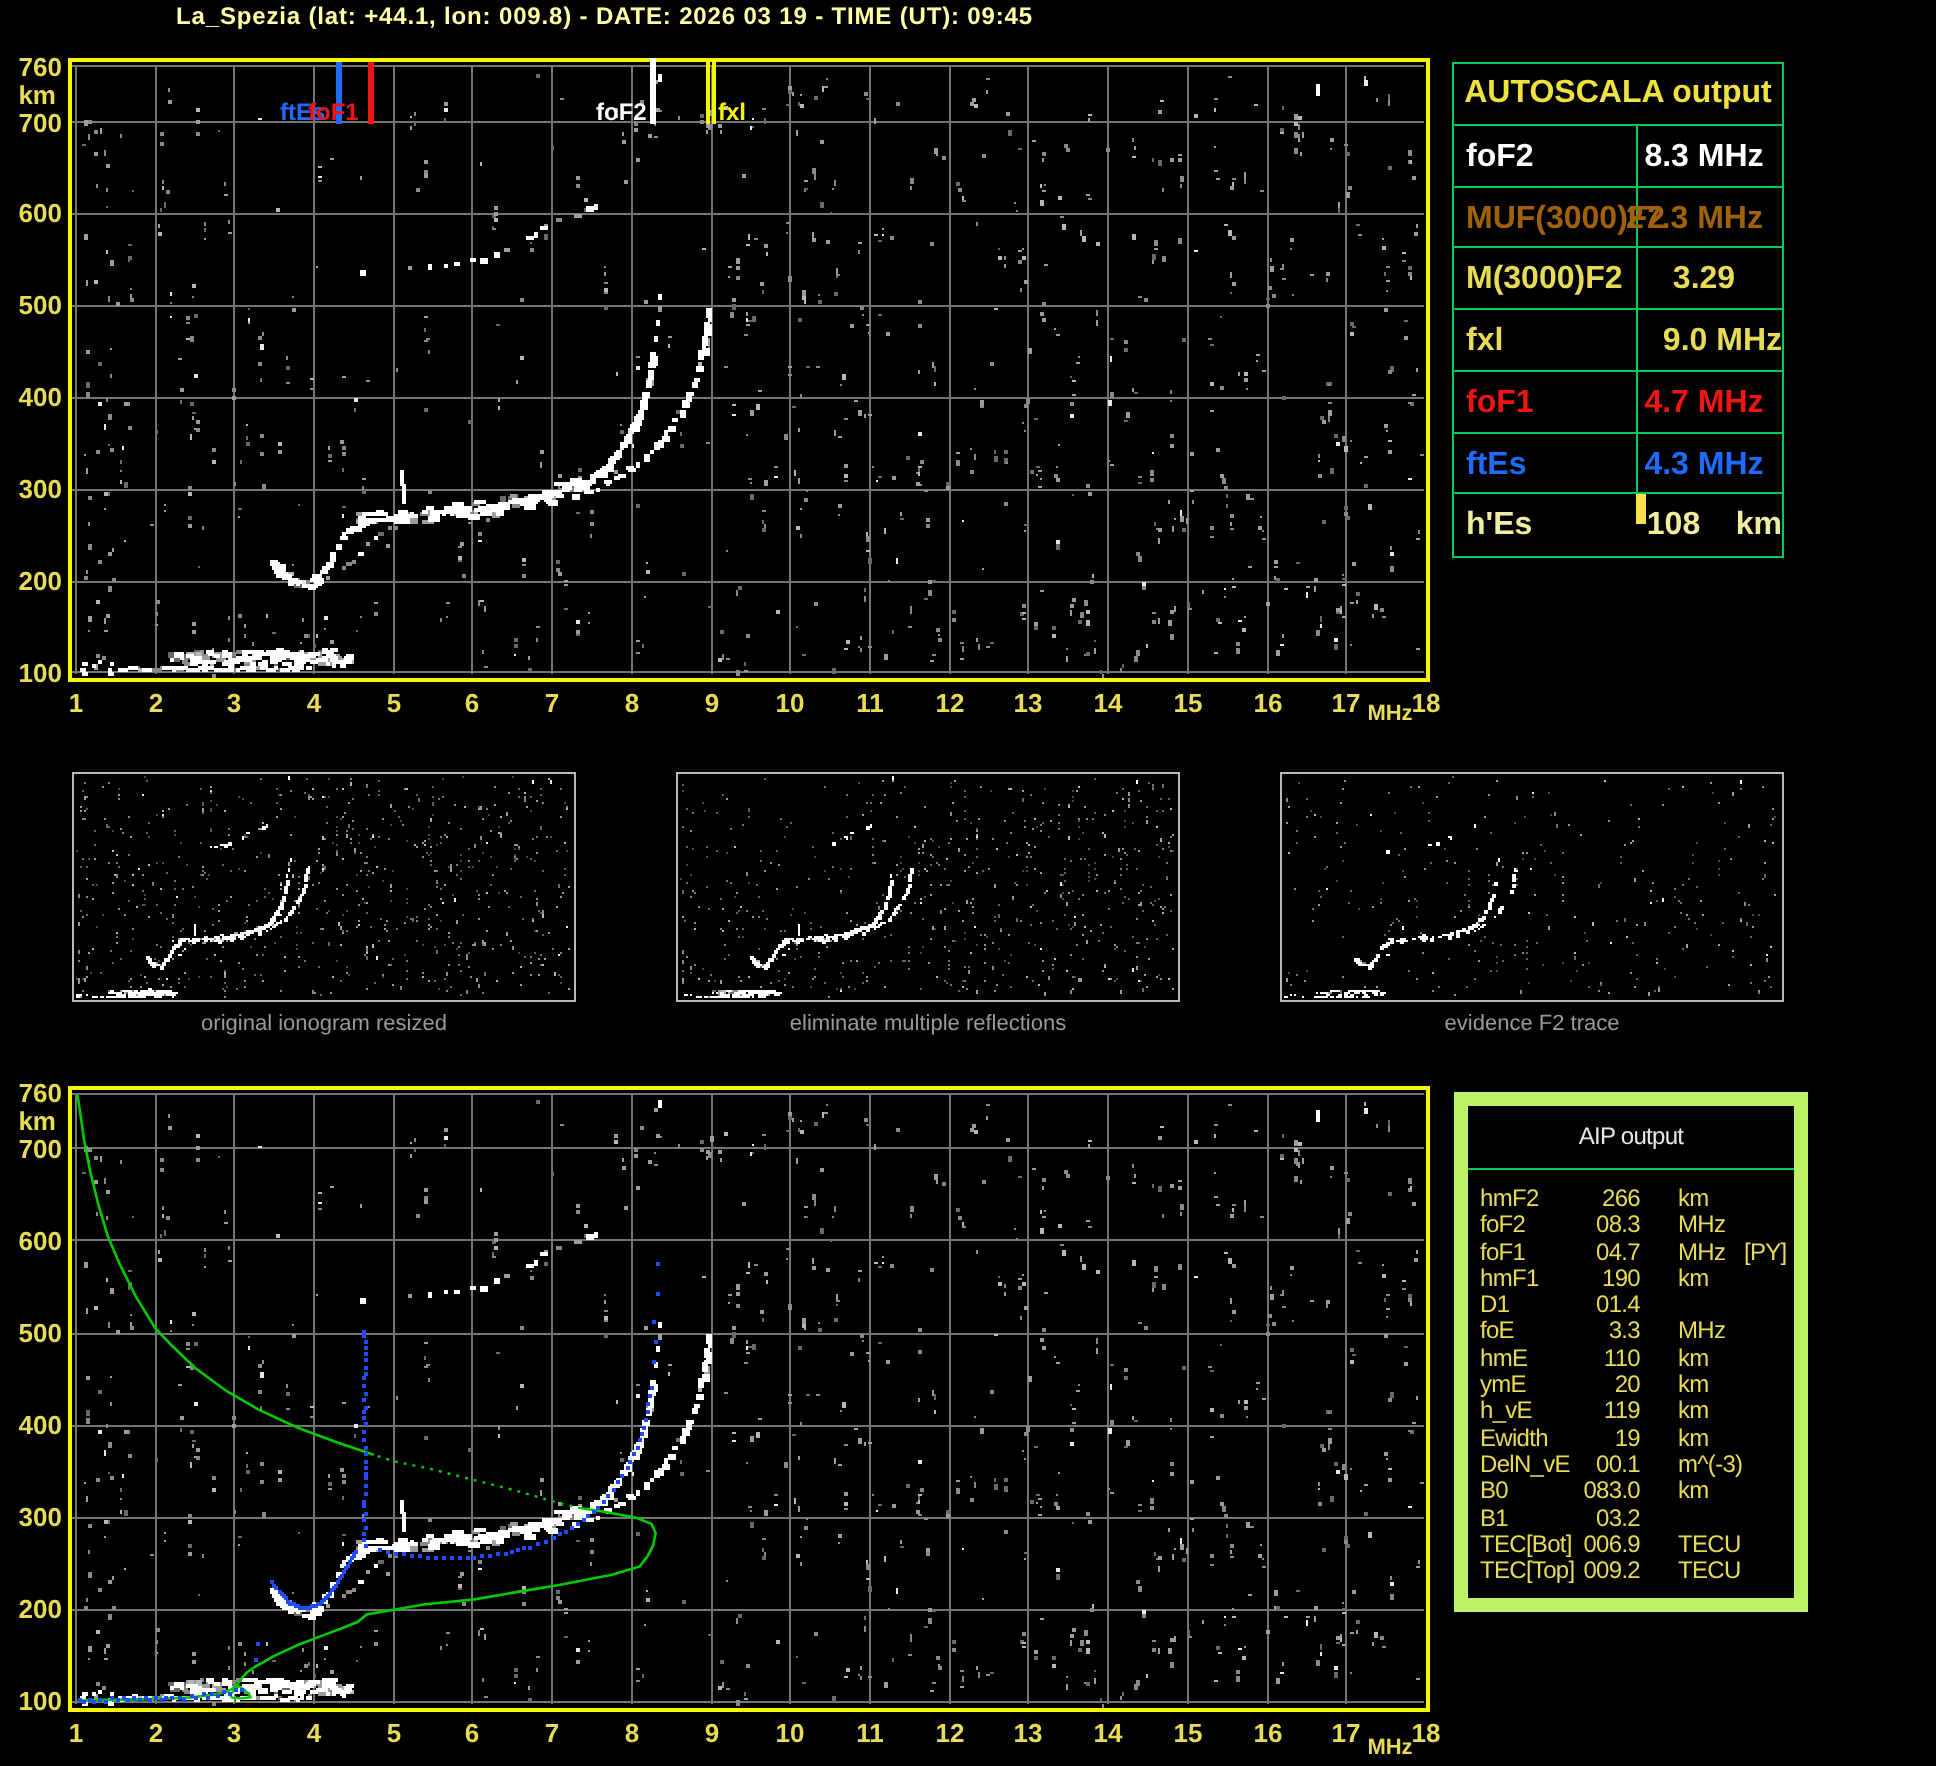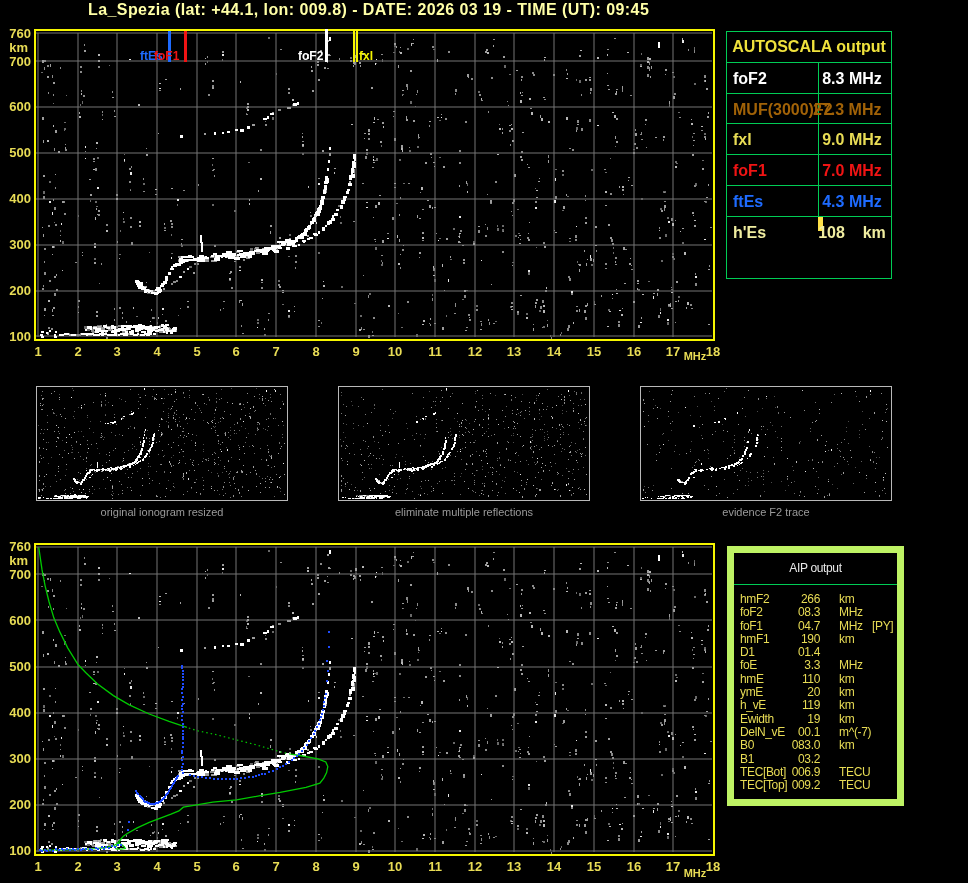--- a/index.html
+++ b/index.html
@@ -2,21 +2,21 @@
 <html><head><meta charset="utf-8"><style>
 
 html,body{margin:0;padding:0;background:#000;width:968px;height:883px;overflow:hidden}
 body{position:relative;font-family:"Liberation Sans",sans-serif}
 .ax{font:bold 13px "Liberation Sans",sans-serif;fill:#e8dc55}
 .axs{font:bold 11px "Liberation Sans",sans-serif;fill:#e8dc55}
 .lbl{font:bold 12px "Liberation Sans",sans-serif}
 .cap{position:absolute;color:#9a9a9a;font-size:11px;text-align:center}
 
 </style></head><body>
-<div style="position:absolute;left:88px;top:1px;color:#ffffa6;font-weight:bold;font-size:16px;letter-spacing:0.42px;white-space:nowrap">La_Spezia (lat: +44.1, lon: 009.8) - DATE: 2026 03 19 - TIME (UT): 09:45</div>
+<div style="position:absolute;left:88px;top:1px;color:#ffffa6;font-weight:bold;font-size:12px;letter-spacing:0.42px;white-space:nowrap">La_Spezia (lat: +44.1, lon: 009.8) - DATE: 2026 03 19 - TIME (UT): 09:45</div>
 <svg style="position:absolute;left:0;top:20px" width="730" height="345">
 <path stroke="#757575" stroke-width="1" fill="none" d="M38 13V317M78 13V317M117 13V317M157 13V317M197 13V317M236 13V317M276 13V317M316 13V317M356 13V317M395 13V317M435 13V317M475 13V317M514 13V317M554 13V317M594 13V317M634 13V317M673 13V317M36 13H712M36 41H712M36 87H712M36 133H712M36 179H712M36 225H712M36 271H712M36 316H712"></path>
 <path fill="#6a6a6a" d="M466 270h2v1h-2zM555 149h2v1h-2zM613 227h1v2h-1zM613 232h1v2h-1zM692 116h1v2h-1zM382 39h1v3h-1zM402 74h2v1h-2zM416 314h2v3h-2zM467 163h1v3h-1zM536 227h1v1h-1zM535 168h1v1h-1zM473 221h2v2h-2zM663 171h2v2h-2zM615 126h1v1h-1zM528 252h2v3h-2zM576 59h1v2h-1zM694 63h2v2h-2zM376 43h1v1h-1zM502 205h2v2h-2zM502 209h2v3h-2zM478 71h2v2h-2zM577 241h1v2h-1zM610 138h1v1h-1zM569 221h2v1h-2zM450 239h2v1h-2zM497 205h1v2h-1zM497 208h2v3h-2zM369 273h2v2h-2zM648 261h2v1h-2zM439 100h2v1h-2zM705 181h2v2h-2zM682 222h2v2h-2zM360 295h2v2h-2zM410 81h2v3h-2zM672 233h2v2h-2zM673 238h2v2h-2zM668 286h2v1h-2zM354 151h1v3h-1zM669 84h1v3h-1zM401 307h2v1h-2zM374 140h2v1h-2zM567 176h2v1h-2zM660 288h1v3h-1zM633 129h2v1h-2zM439 218h2v1h-2zM394 25h2v2h-2zM704 113h2v2h-2zM517 189h2v1h-2zM547 300h1v1h-1zM576 107h2v3h-2zM673 56h2v2h-2zM517 293h2v2h-2zM407 28h2v2h-2zM638 269h2v2h-2zM415 86h1v1h-1zM399 139h2v2h-2zM354 283h2v1h-2zM399 31h1v2h-1zM695 163h2v3h-2zM561 312h1v2h-1zM504 45h2v3h-2zM539 290h2v2h-2zM675 141h2v2h-2zM372 311h1v2h-1zM665 171h1v2h-1zM667 197h2v2h-2zM518 213h2v1h-2zM396 183h2v1h-2zM434 259h2v3h-2zM608 289h2v2h-2zM591 244h2v2h-2zM453 208h2v2h-2zM510 286h2v2h-2zM417 126h2v2h-2zM432 274h1v2h-1zM418 118h1v1h-1zM661 240h2v2h-2zM495 301h2v1h-2zM526 293h2v2h-2zM641 33h1v2h-1zM459 214h1v2h-1zM665 214h2v3h-2zM366 132h2v3h-2zM499 104h1v1h-1zM562 154h2v2h-2zM605 152h2v1h-2zM640 44h2v2h-2zM671 269h2v1h-2zM678 276h2v2h-2zM694 27h1v3h-1zM446 295h1v2h-1zM660 188h2v2h-2zM550 315h1v2h-1zM579 60h2v3h-2zM509 54h2v1h-2zM376 138h2v3h-2zM433 29h2v1h-2zM594 281h1v3h-1zM676 143h2v1h-2zM512 242h2v1h-2zM356 40h1v1h-1zM439 137h2v1h-2zM641 178h2v2h-2zM403 163h2v1h-2zM678 92h2v1h-2zM562 190h2v1h-2zM381 125h1v2h-1zM515 215h2v2h-2zM381 240h1v2h-1zM671 200h2v1h-2zM476 285h2v2h-2zM462 279h2v1h-2zM393 32h2v1h-2zM702 140h2v1h-2zM543 306h2v2h-2zM667 302h2v3h-2zM409 130h2v2h-2zM375 227h2v3h-2zM591 149h2v2h-2zM381 244h2v2h-2zM78 195h1v2h-1zM149 232h1v1h-1zM248 142h2v1h-2zM288 236h2v1h-2zM318 232h2v2h-2zM350 37h2v2h-2zM288 296h2v2h-2zM124 134h1v1h-1zM171 233h2v1h-2zM278 260h2v2h-2zM102 94h1v2h-1zM302 133h2v2h-2zM66 75h1v1h-1zM109 45h1v1h-1zM341 266h2v2h-2zM276 53h1v2h-1zM229 260h2v1h-2zM282 284h2v1h-2zM257 299h2v2h-2zM257 302h2v2h-2zM234 190h2v2h-2zM94 238h2v2h-2zM120 210h1v2h-1zM321 302h1v2h-1zM164 207h2v2h-2zM143 163h2v2h-2zM207 41h1v2h-1zM60 210h1v2h-1zM90 180h1v2h-1zM268 17h2v2h-2zM289 214h2v2h-2zM171 214h1v2h-1zM114 96h1v1h-1zM64 102h2v1h-2zM64 108h2v2h-2zM64 109h1v2h-1zM177 184h1v2h-1zM292 84h2v2h-2zM264 314h2v2h-2zM310 195h2v2h-2zM246 87h2v2h-2zM246 93h1v2h-1zM340 196h1v2h-1zM340 202h2v2h-2zM222 39h1v2h-1zM265 101h1v1h-1zM99 263h1v1h-1zM181 225h2v2h-2zM272 97h2v2h-2zM272 99h2v1h-2zM119 234h2v1h-2zM123 198h1v2h-1zM123 201h2v2h-2zM97 137h2v2h-2zM95 181h2v2h-2zM96 186h2v1h-2zM130 169h1v2h-1zM62 221h2v3h-2zM82 81h1v3h-1zM80 84h1v2h-1zM212 184h2v2h-2zM212 144h1v2h-1zM398 293h1v1h-1zM41 52h2v1h-2zM43 171h2v3h-2zM54 202h1v1h-1zM53 83h1v1h-1zM49 161h2v2h-2zM53 226h2v2h-2zM68 313h2v2h-2zM139 314h2v2h-2zM85 309h3v2h-3zM97 305h4v3h-4zM152 308h3v2h-3zM109 309h3v2h-3zM106 306h3v2h-3zM142 307h4v3h-4zM149 305h3v2h-3zM114 309h4v3h-4zM116 306h2v3h-2zM141 308h3v2h-3zM92 307h3v3h-3zM137 310h2v3h-2zM159 305h3v2h-3zM84 307h3v2h-3zM85 309h5v2h-5zM108 308h3v2h-3zM84 306h3v2h-3zM86 307h5v2h-5zM156 310h2v2h-2zM178 295h1v1h-1zM157 302h1v2h-1zM154 297h1v2h-1zM136 296h2v1h-2zM151 270h3v2h-3zM178 239h2v2h-2zM151 270h3v2h-3zM147 272h4v2h-4zM228 231h3v2h-3zM250 228h3v3h-3zM254 228h4v2h-4zM283 223h5v2h-5zM189 246h3v2h-3zM338 185h3v2h-3z"></path>
 <path fill="#8a8a8a" d="M533 304h1v1h-1zM373 297h2v2h-2zM528 213h1v1h-1zM527 217h2v2h-2zM612 223h2v2h-2zM378 184h2v1h-2zM433 248h2v3h-2zM693 113h2v1h-2zM368 315h2v3h-2zM571 273h2v2h-2zM387 213h2v1h-2zM361 307h1v3h-1zM381 34h2v1h-2zM402 75h1v1h-1zM530 88h2v1h-2zM647 54h2v3h-2zM568 256h2v2h-2zM569 258h2v3h-2zM511 191h1v1h-1zM512 195h1v1h-1zM465 101h2v2h-2zM658 295h2v3h-2zM462 225h2v1h-2zM510 124h1v2h-1zM612 278h1v1h-1zM663 119h1v2h-1zM487 174h1v1h-1zM493 303h2v1h-2zM445 98h2v2h-2zM535 181h2v2h-2zM532 52h2v2h-2zM533 54h2v2h-2zM491 57h2v2h-2zM368 118h2v2h-2zM485 215h2v2h-2zM607 29h2v1h-2zM350 155h2v1h-2zM349 158h2v2h-2zM503 211h1v1h-1zM485 204h1v1h-1zM487 207h1v3h-1zM479 74h2v2h-2zM578 244h2v1h-2zM448 31h2v2h-2zM569 218h2v1h-2zM545 270h2v2h-2zM690 284h2v2h-2zM691 288h2v1h-2zM585 197h2v2h-2zM710 207h2v1h-2zM407 281h2v2h-2zM368 275h1v3h-1zM488 91h1v2h-1zM490 182h2v2h-2zM704 181h2v1h-2zM672 236h2v2h-2zM618 301h2v2h-2zM618 304h2v3h-2zM480 301h2v1h-2zM481 303h1v3h-1zM675 302h1v1h-1zM581 74h1v2h-1zM610 173h2v2h-2zM413 19h1v1h-1zM507 81h1v1h-1zM508 85h1v1h-1zM634 123h2v2h-2zM636 127h2v2h-2zM633 132h2v2h-2zM568 305h2v3h-2zM567 308h2v3h-2zM581 108h2v3h-2zM403 225h1v1h-1zM402 229h2v2h-2zM635 109h1v2h-1zM576 286h2v1h-2zM576 290h2v2h-2zM665 54h1v1h-1zM422 220h2v1h-2zM630 75h2v1h-2zM590 68h2v3h-2zM590 72h1v2h-1zM704 116h2v2h-2zM647 46h2v3h-2zM693 125h1v1h-1zM614 18h2v1h-2zM575 215h2v3h-2zM575 219h2v2h-2zM455 69h2v3h-2zM455 73h1v2h-1zM572 129h2v2h-2zM363 309h2v1h-2zM502 108h1v2h-1zM701 110h2v1h-2zM566 49h1v2h-1zM641 112h1v3h-1zM640 114h2v1h-2zM641 119h2v1h-2zM353 201h2v1h-2zM672 52h2v1h-2zM495 161h2v2h-2zM363 255h1v1h-1zM585 175h1v2h-1zM585 180h1v1h-1zM429 303h1v1h-1zM430 304h1v2h-1zM393 91h2v1h-2zM393 96h1v1h-1zM521 56h2v2h-2zM455 283h1v3h-1zM455 286h1v1h-1zM454 293h2v1h-2zM615 237h2v2h-2zM615 244h2v1h-2zM434 303h2v1h-2zM694 165h2v2h-2zM522 72h1v1h-1zM560 314h1v2h-1zM548 135h1v3h-1zM623 174h1v1h-1zM392 197h2v3h-2zM513 179h2v3h-2zM512 182h2v2h-2zM544 79h2v1h-2zM543 222h2v2h-2zM540 286h2v3h-2zM372 147h2v1h-2zM420 172h1v1h-1zM489 302h1v3h-1zM674 73h2v2h-2zM695 253h1v2h-1zM695 263h2v3h-2zM394 167h2v1h-2zM481 80h2v1h-2zM679 97h2v1h-2zM616 69h2v1h-2zM631 245h1v1h-1zM631 249h2v1h-2zM511 282h2v2h-2zM417 70h1v3h-1zM416 74h1v1h-1zM432 278h1v3h-1zM502 231h2v2h-2zM695 263h1v2h-1zM555 176h2v3h-2zM611 219h2v3h-2zM418 117h2v1h-2zM478 210h2v3h-2zM365 136h2v3h-2zM406 64h2v3h-2zM407 67h1v3h-1zM645 104h1v1h-1zM569 128h2v1h-2zM422 189h2v1h-2zM596 230h1v2h-1zM664 181h2v1h-2zM664 188h1v3h-1zM460 210h2v2h-2zM466 307h2v1h-2zM562 150h2v2h-2zM604 149h2v1h-2zM675 200h1v1h-1zM605 243h2v2h-2zM605 248h2v1h-2zM671 267h1v1h-1zM694 30h1v3h-1zM704 55h2v3h-2zM704 60h2v2h-2zM709 245h1v2h-1zM430 133h2v2h-2zM431 137h1v1h-1zM539 158h1v1h-1zM493 19h2v1h-2zM551 317h1v2h-1zM468 294h2v2h-2zM469 299h2v2h-2zM373 197h1v1h-1zM463 242h2v2h-2zM589 99h2v3h-2zM429 105h1v2h-1zM432 26h2v2h-2zM594 284h2v1h-2zM459 142h2v2h-2zM362 163h2v1h-2zM377 99h2v1h-2zM664 172h1v1h-1zM542 280h2v3h-2zM354 42h2v3h-2zM394 118h2v3h-2zM553 54h2v2h-2zM381 235h2v1h-2zM382 242h1v2h-1zM671 198h2v3h-2zM476 289h2v2h-2zM625 229h2v1h-2zM521 131h2v2h-2zM464 275h2v3h-2zM554 210h1v1h-1zM471 58h2v2h-2zM688 29h1v2h-1zM577 100h2v3h-2zM622 69h1v3h-1zM409 127h1v1h-1zM659 207h1v2h-1zM659 217h2v2h-2zM419 237h1v1h-1zM542 307h1v1h-1zM374 219h2v1h-2zM375 221h1v1h-1zM646 127h1v1h-1zM444 270h1v1h-1zM408 163h2v1h-2zM509 110h2v2h-2zM436 213h1v1h-1zM261 262h2v1h-2zM261 267h2v2h-2zM329 35h2v1h-2zM126 301h1v2h-1zM126 306h2v1h-2zM327 42h1v1h-1zM327 48h2v1h-2zM220 289h1v2h-1zM350 40h2v2h-2zM106 204h2v2h-2zM239 246h2v2h-2zM278 264h2v2h-2zM102 91h1v2h-1zM212 65h2v2h-2zM80 46h2v2h-2zM80 51h2v2h-2zM280 29h2v1h-2zM84 24h1v2h-1zM98 194h2v2h-2zM279 223h1v2h-1zM302 121h2v1h-2zM85 131h1v1h-1zM181 223h1v2h-1zM229 253h2v1h-2zM243 239h2v2h-2zM75 242h2v1h-2zM260 129h2v2h-2zM268 293h2v1h-2zM268 299h1v2h-1zM112 71h1v2h-1zM208 74h2v2h-2zM320 30h2v2h-2zM146 128h1v1h-1zM295 235h2v2h-2zM295 241h2v2h-2zM295 247h1v2h-1zM98 46h2v2h-2zM116 174h2v2h-2zM159 70h2v1h-2zM143 158h1v2h-1zM143 171h2v1h-2zM117 221h1v2h-1zM106 317h2v2h-2zM207 36h1v2h-1zM234 241h2v1h-2zM60 215h1v1h-1zM146 262h1v1h-1zM94 223h2v2h-2zM231 267h2v2h-2zM78 280h2v2h-2zM78 286h1v2h-1zM198 164h1v2h-1zM171 203h2v2h-2zM171 206h2v2h-2zM101 243h1v2h-1zM114 90h1v2h-1zM65 124h1v1h-1zM65 129h2v2h-2zM155 174h2v1h-2zM288 72h2v2h-2zM310 192h1v1h-1zM96 128h1v1h-1zM318 306h2v1h-2zM246 94h2v1h-2zM187 286h2v2h-2zM339 38h1v2h-1zM317 41h2v2h-2zM265 104h2v2h-2zM302 113h1v1h-1zM302 125h2v2h-2zM93 138h2v2h-2zM93 141h2v1h-2zM318 158h2v1h-2zM223 281h2v1h-2zM223 288h1v1h-1zM60 47h1v2h-1zM183 170h2v1h-2zM214 225h2v2h-2zM95 148h2v3h-2zM131 146h1v2h-1zM130 197h2v2h-2zM130 206h2v2h-2zM130 170h1v1h-1zM129 161h2v2h-2zM129 148h2v2h-2zM131 222h2v3h-2zM63 181h2v2h-2zM64 193h2v2h-2zM83 75h2v2h-2zM81 70h1v2h-1zM214 155h1v2h-1zM212 150h2v1h-2zM213 149h2v1h-2zM241 305h1v2h-1zM242 313h2v1h-2zM239 280h1v3h-1zM400 247h1v2h-1zM400 177h1v2h-1zM458 216h1v1h-1zM459 222h2v1h-2zM459 130h2v2h-2zM648 47h2v2h-2zM649 42h1v3h-1zM585 297h2v3h-2zM54 187h2v3h-2zM42 268h2v2h-2zM54 273h2v3h-2zM53 74h1v2h-1zM55 167h1v2h-1zM44 252h2v3h-2zM48 307h2v2h-2zM44 40h2v2h-2zM48 205h2v2h-2zM43 265h1v2h-1zM49 260h2v2h-2zM48 72h1v2h-1zM54 128h1v3h-1zM56 269h2v2h-2zM44 241h1v2h-1zM44 228h2v2h-2zM47 45h2v2h-2zM53 179h1v2h-1zM51 308h2v2h-2zM44 295h1v1h-1zM52 55h1v3h-1zM55 204h2v2h-2zM43 176h2v3h-2zM44 47h1v3h-1zM75 314h2v2h-2zM76 314h2v2h-2zM78 314h3v2h-3zM80 313h3v2h-3zM88 314h4v2h-4zM116 314h2v2h-2zM147 314h2v2h-2zM154 313h2v2h-2zM165 309h3v3h-3zM156 306h3v2h-3zM118 305h5v2h-5zM115 306h3v2h-3zM150 308h4v2h-4zM163 306h3v3h-3zM148 309h4v3h-4zM164 311h3v2h-3zM100 305h2v2h-2zM172 309h4v2h-4zM153 306h2v2h-2zM166 311h2v3h-2zM91 309h3v3h-3zM153 308h4v2h-4zM101 307h2v2h-2zM126 310h2v3h-2zM122 311h3v2h-3zM92 311h4v2h-4zM107 306h4v2h-4zM164 309h5v3h-5zM103 305h3v2h-3zM161 309h3v2h-3zM161 308h4v2h-4zM114 299h1v2h-1zM114 288h1v2h-1zM151 289h1v2h-1zM162 294h1v1h-1zM152 297h2v2h-2zM119 287h2v2h-2zM122 297h1v2h-1zM180 288h1v1h-1zM138 265h4v2h-4zM146 269h4v3h-4zM186 239h3v3h-3zM210 236h4v2h-4zM220 235h4v2h-4zM256 231h4v3h-4zM152 270h3v2h-3zM279 224h6v2h-6zM206 237h3v2h-3zM255 227h4v2h-4zM199 236h6v2h-6zM282 224h6v2h-6zM230 236h3v2h-3zM233 236h4v2h-4zM214 235h4v2h-4zM236 231h4v2h-4zM232 235h6v2h-6zM171 263h2v2h-2zM173 261h3v2h-3zM176 260h2v2h-2zM194 243h2v2h-2zM197 243h2v2h-2zM278 89h3v2h-3z"></path>
 <path fill="#9d9d9d" d="M533 308h1v3h-1zM493 25h1v2h-1zM682 208h2v1h-2zM528 219h2v2h-2zM623 227h2v3h-2zM628 157h2v1h-2zM628 160h1v1h-1zM519 215h2v1h-2zM520 219h1v1h-1zM519 223h2v1h-2zM402 70h2v1h-2zM466 161h1v3h-1zM706 68h2v2h-2zM676 261h2v2h-2zM708 304h2v1h-2zM512 120h2v2h-2zM663 116h2v2h-2zM657 269h2v2h-2zM657 273h1v3h-1zM579 35h2v2h-2zM619 166h1v2h-1zM522 112h2v1h-2zM441 94h1v1h-1zM536 177h2v1h-2zM425 142h2v2h-2zM473 223h2v2h-2zM485 31h2v2h-2zM616 121h2v2h-2zM443 146h2v2h-2zM670 283h1v2h-1zM671 288h2v1h-2zM511 104h1v1h-1zM694 205h2v2h-2zM516 50h2v1h-2zM450 236h1v2h-1zM708 164h1v2h-1zM521 75h2v1h-2zM585 202h2v2h-2zM579 289h1v3h-1zM490 180h2v3h-2zM706 177h2v1h-2zM633 281h2v2h-2zM668 284h2v2h-2zM480 309h2v1h-2zM520 275h2v1h-2zM590 238h2v3h-2zM412 23h2v1h-2zM467 54h2v3h-2zM468 56h1v2h-1zM669 81h1v3h-1zM373 142h2v1h-2zM566 174h1v2h-1zM637 260h2v2h-2zM637 263h2v1h-2zM637 268h1v2h-1zM635 113h2v3h-2zM655 117h2v1h-2zM665 49h2v2h-2zM422 212h2v2h-2zM394 23h2v2h-2zM693 120h2v1h-2zM410 50h2v2h-2zM540 95h1v3h-1zM396 26h1v2h-1zM547 304h1v3h-1zM589 57h2v1h-2zM589 59h2v2h-2zM502 112h1v2h-1zM379 175h2v1h-2zM577 104h2v1h-2zM576 110h1v2h-1zM691 99h1v1h-1zM691 103h2v2h-2zM567 53h1v2h-1zM517 291h2v2h-2zM382 220h2v3h-2zM359 42h2v2h-2zM360 45h1v2h-1zM430 298h1v2h-1zM675 281h2v1h-2zM401 125h2v3h-2zM624 263h2v1h-2zM521 59h1v2h-1zM536 279h2v2h-2zM615 241h1v2h-1zM647 37h2v3h-2zM607 65h2v1h-2zM608 69h2v1h-2zM400 27h1v1h-1zM616 98h2v2h-2zM548 140h1v3h-1zM616 269h1v1h-1zM543 77h2v1h-2zM544 226h2v2h-2zM535 282h2v2h-2zM535 285h1v3h-1zM372 315h2v1h-2zM488 299h1v2h-1zM673 76h2v3h-2zM518 217h1v1h-1zM394 163h2v1h-2zM406 96h1v3h-1zM406 99h2v2h-2zM686 287h1v2h-1zM615 73h2v2h-2zM601 275h1v2h-1zM503 36h2v2h-2zM702 148h2v2h-2zM353 42h2v2h-2zM353 45h1v2h-1zM610 217h2v2h-2zM418 114h1v3h-1zM514 154h2v3h-2zM375 185h2v3h-2zM491 264h1v1h-1zM398 45h1v3h-1zM478 206h2v1h-2zM593 239h1v3h-1zM638 305h2v3h-2zM645 99h2v2h-2zM595 225h2v1h-2zM631 165h2v1h-2zM664 185h2v3h-2zM465 310h2v1h-2zM366 129h2v2h-2zM622 288h1v1h-1zM630 238h1v1h-1zM629 243h2v2h-2zM678 280h1v2h-1zM607 53h1v1h-1zM432 187h1v2h-1zM446 218h2v2h-2zM579 244h2v2h-2zM579 249h1v3h-1zM368 109h2v3h-2zM368 113h2v2h-2zM708 249h2v1h-2zM538 161h2v1h-2zM661 190h2v2h-2zM595 206h2v2h-2zM608 204h2v2h-2zM469 297h1v1h-1zM364 113h2v1h-2zM364 118h1v1h-1zM427 180h2v1h-2zM653 273h2v1h-2zM463 239h2v2h-2zM429 185h2v3h-2zM429 101h2v1h-2zM692 192h2v2h-2zM693 195h1v1h-1zM433 142h2v1h-2zM434 146h1v1h-1zM512 245h1v1h-1zM355 35h2v3h-2zM382 102h2v2h-2zM563 186h2v3h-2zM380 121h2v2h-2zM371 67h2v2h-2zM486 29h2v2h-2zM641 297h1v2h-1zM520 136h2v2h-2zM521 139h2v2h-2zM464 270h2v2h-2zM555 212h2v1h-2zM413 100h2v2h-2zM434 187h2v1h-2zM622 169h2v2h-2zM373 136h1v2h-1zM417 195h1v3h-1zM419 198h2v1h-2zM622 66h1v3h-1zM419 232h2v2h-2zM605 185h2v1h-2zM585 59h2v2h-2zM529 202h1v1h-1zM437 39h1v3h-1zM584 290h2v3h-2zM615 116h1v3h-1zM527 144h1v1h-1zM528 147h2v1h-2zM509 105h2v1h-2zM708 92h1v2h-1zM707 96h2v2h-2zM544 39h1v2h-1zM692 134h2v2h-2zM442 307h2v3h-2zM163 268h2v2h-2zM82 232h1v1h-1zM82 235h1v1h-1zM288 295h2v2h-2zM247 83h2v2h-2zM247 86h2v2h-2zM124 140h1v2h-1zM158 113h1v1h-1zM58 131h2v2h-2zM102 99h1v1h-1zM212 60h2v2h-2zM212 67h2v2h-2zM79 92h1v2h-1zM84 30h2v2h-2zM282 272h2v1h-2zM98 190h2v2h-2zM279 217h2v2h-2zM230 251h2v2h-2zM96 291h2v2h-2zM96 295h2v2h-2zM193 252h2v2h-2zM258 170h1v2h-1zM171 168h2v1h-2zM307 34h2v2h-2zM282 270h2v1h-2zM94 242h2v2h-2zM112 77h2v1h-2zM307 215h2v2h-2zM180 68h1v2h-1zM146 134h2v2h-2zM98 40h2v2h-2zM116 178h2v2h-2zM164 203h1v2h-1zM164 210h2v1h-2zM204 113h2v2h-2zM106 304h1v2h-1zM90 174h2v2h-2zM311 46h1v2h-1zM311 50h2v2h-2zM78 292h1v1h-1zM270 205h2v2h-2zM270 211h1v2h-1zM270 212h1v2h-1zM165 59h2v1h-2zM334 148h2v1h-2zM289 218h2v1h-2zM322 278h1v1h-1zM114 96h2v1h-2zM249 179h1v2h-1zM65 127h1v2h-1zM288 68h2v2h-2zM279 266h2v2h-2zM264 308h1v2h-1zM294 286h1v1h-1zM294 291h1v1h-1zM139 205h2v2h-2zM318 300h2v1h-2zM322 130h2v2h-2zM187 281h2v1h-2zM317 44h2v2h-2zM222 31h2v2h-2zM302 116h1v2h-1zM170 200h2v2h-2zM205 43h1v2h-1zM181 219h2v1h-2zM89 159h2v1h-2zM272 92h2v2h-2zM119 238h1v1h-1zM96 188h1v2h-1zM97 194h1v1h-1zM62 181h2v2h-2zM212 138h2v1h-2zM242 283h1v3h-1zM400 234h1v1h-1zM399 219h1v3h-1zM399 194h1v2h-1zM458 221h2v2h-2zM459 165h1v2h-1zM651 46h1v3h-1zM650 56h1v2h-1zM649 49h1v2h-1zM587 283h1v3h-1zM585 285h2v2h-2zM586 243h1v3h-1zM587 239h1v1h-1zM584 230h1v2h-1zM54 256h2v2h-2zM42 207h1v1h-1zM52 289h1v3h-1zM55 154h1v1h-1zM44 288h2v3h-2zM53 287h2v2h-2zM53 62h2v2h-2zM43 155h2v2h-2zM43 120h1v3h-1zM43 214h1v3h-1zM42 97h2v3h-2zM56 254h1v2h-1zM42 40h2v3h-2zM47 56h2v2h-2zM47 312h2v3h-2zM50 44h1v3h-1zM52 295h2v1h-2zM55 110h2v3h-2zM52 234h1v1h-1zM127 313h3v2h-3zM131 313h3v2h-3zM138 305h2v3h-2zM168 307h2v2h-2zM152 306h5v3h-5zM160 311h2v2h-2zM168 309h5v2h-5zM159 309h5v2h-5zM122 310h5v2h-5zM114 308h2v2h-2zM103 306h4v2h-4zM107 306h4v3h-4zM160 309h3v3h-3zM168 308h3v2h-3zM108 309h5v2h-5zM93 306h5v3h-5zM137 306h3v2h-3zM159 306h2v3h-2zM101 308h4v2h-4zM161 309h4v3h-4zM155 306h3v3h-3zM159 311h4v2h-4zM160 309h2v2h-2zM156 310h2v2h-2zM164 311h4v2h-4zM155 308h3v2h-3zM160 311h3v2h-3zM168 310h4v2h-4zM150 301h1v1h-1zM165 300h2v2h-2zM122 292h1v2h-1zM214 235h2v3h-2zM323 169h4v4h-4zM141 266h5v3h-5zM246 236h4v3h-4zM178 240h3v2h-3zM255 227h3v2h-3zM287 223h6v3h-6zM184 239h3v3h-3zM178 236h4v2h-4zM272 228h6v3h-6zM211 240h6v2h-6zM256 230h6v2h-6zM205 239h4v3h-4zM226 235h6v3h-6zM329 133h2v3h-2zM183 251h2v2h-2zM352 149h3v4h-3zM252 104h3v2h-3zM287 87h4v2h-4zM312 70h2v2h-2zM318 59h2v2h-2zM324 47h2v2h-2zM328 34h2v2h-2zM327 20h2v2h-2z"></path>
 <path fill="#b8b8b8" d="M529 78h2v2h-2zM378 182h2v3h-2zM433 246h1v2h-1zM433 255h2v1h-2zM359 309h2v2h-2zM531 92h2v3h-2zM467 171h1v2h-1zM536 170h2v1h-2zM573 302h1v2h-1zM642 274h2v1h-2zM580 30h2v1h-2zM548 101h2v2h-2zM607 34h1v2h-1zM349 161h2v2h-2zM670 285h1v2h-1zM511 108h2v2h-2zM694 200h2v1h-2zM546 267h1v2h-1zM520 72h1v2h-1zM520 80h2v3h-2zM362 33h2v2h-2zM411 23h1v3h-1zM422 217h2v2h-2zM705 118h1v2h-1zM541 98h2v2h-2zM541 99h2v2h-2zM566 97h2v3h-2zM705 60h1v2h-1zM437 97h2v1h-2zM691 103h2v2h-2zM701 106h2v1h-2zM566 58h2v1h-2zM684 232h2v3h-2zM605 171h2v2h-2zM511 286h2v1h-2zM511 289h2v1h-2zM401 128h2v2h-2zM402 130h1v2h-1zM374 97h1v3h-1zM373 102h2v1h-2zM647 41h2v2h-2zM400 32h2v2h-2zM614 95h2v3h-2zM616 273h2v1h-2zM351 104h2v1h-2zM421 167h2v3h-2zM388 285h2v2h-2zM609 291h2v1h-2zM481 78h1v2h-1zM687 282h2v3h-2zM621 294h2v2h-2zM616 71h1v2h-1zM682 18h1v2h-1zM526 297h2v2h-2zM459 213h2v1h-2zM366 182h2v1h-2zM499 108h2v2h-2zM640 46h2v1h-2zM627 32h2v1h-2zM671 272h2v1h-2zM680 211h1v1h-1zM442 244h1v3h-1zM423 300h2v2h-2zM422 304h2v1h-2zM675 146h2v2h-2zM543 285h2v2h-2zM543 290h2v3h-2zM383 106h1v2h-1zM672 203h2v3h-2zM597 37h2v2h-2zM612 92h2v1h-2zM487 32h2v2h-2zM397 215h1v3h-1zM622 166h2v2h-2zM659 210h1v1h-1zM497 134h2v1h-2zM607 306h2v1h-2zM544 37h2v1h-2zM138 84h2v2h-2zM261 259h2v2h-2zM240 61h1v2h-1zM323 261h1v1h-1zM323 265h2v2h-2zM247 89h2v2h-2zM106 210h2v2h-2zM79 96h2v2h-2zM302 124h2v2h-2zM229 258h2v2h-2zM307 37h2v2h-2zM98 34h2v2h-2zM159 63h2v1h-2zM106 307h1v2h-1zM60 220h1v2h-1zM94 226h2v2h-2zM334 152h1v2h-1zM249 183h1v2h-1zM292 79h2v2h-2zM155 169h2v1h-2zM308 166h1v2h-1zM139 201h2v2h-2zM96 122h2v2h-2zM260 158h2v2h-2zM62 250h1v1h-1zM93 149h2v1h-2zM205 38h1v1h-1zM123 192h1v1h-1zM95 197h1v3h-1zM81 73h1v2h-1zM240 280h2v1h-2zM398 243h2v2h-2zM459 216h1v2h-1zM649 38h2v2h-2zM47 120h2v2h-2zM52 226h2v2h-2zM53 105h1v2h-1zM48 280h2v2h-2zM69 314h3v2h-3zM105 311h2v2h-2zM94 306h3v3h-3zM98 306h3v3h-3zM171 309h3v2h-3zM175 310h2v2h-2zM113 311h3v2h-3zM105 305h2v2h-2zM133 287h1v2h-1zM158 297h1v2h-1zM237 234h2v3h-2zM143 266h4v2h-4zM138 264h4v2h-4zM249 233h4v2h-4zM247 235h4v2h-4zM262 228h3v3h-3zM184 239h6v2h-6z"></path>
 <path fill="#e8e8e8" d="M571 271h2v2h-2zM387 218h2v1h-2zM481 240h1v1h-1zM612 274h1v1h-1zM704 219h2v1h-2zM441 97h1v1h-1zM535 187h2v2h-2zM528 250h2v2h-2zM376 39h1v1h-1zM375 43h1v2h-1zM590 235h1v3h-1zM660 292h1v2h-1zM438 220h1v1h-1zM459 196h2v2h-2zM668 201h2v2h-2zM695 256h2v2h-2zM619 290h2v1h-2zM682 20h2v3h-2zM554 180h2v3h-2zM555 158h1v3h-1zM366 187h2v1h-2zM653 276h1v3h-1zM597 105h2v1h-2zM448 259h1v3h-1zM640 302h2v1h-2zM373 139h1v2h-1zM667 299h2v2h-2zM576 206h1v1h-1zM288 290h2v2h-2zM124 139h1v2h-1zM239 250h2v1h-2zM171 237h1v2h-1zM85 126h1v2h-1zM85 138h1v1h-1zM257 307h1v1h-1zM129 39h2v1h-2zM159 68h2v1h-2zM177 179h2v2h-2zM310 203h2v2h-2zM316 202h1v2h-1zM222 34h2v2h-2zM318 163h2v2h-2zM97 167h2v2h-2zM130 152h2v3h-2zM61 203h1v2h-1zM52 192h1v3h-1zM49 181h2v2h-2zM126 307h5v3h-5zM154 307h3v2h-3zM165 307h3v2h-3zM149 309h3v3h-3zM162 288h2v2h-2zM203 237h4v2h-4zM314 194h3v3h-3zM148 270h5v2h-5zM242 234h4v2h-4z"></path>
 <path fill="#ffffff" d="M54 314h2v2h-2zM49 310h2v2h-2zM42 316h2v2h-2zM40 314h3v2h-3zM62 314h2v2h-2zM41 311h3v2h-3zM46 312h2v2h-2zM59 314h3v2h-3zM41 316h2v2h-2zM55 311h2v2h-2zM54 316h3v2h-3zM59 314h3v2h-3zM64 313h2v2h-2zM66 313h3v2h-3zM71 314h2v2h-2zM73 314h3v2h-3zM81 313h2v2h-2zM82 313h3v2h-3zM84 313h3v2h-3zM86 314h2v2h-2zM87 313h4v2h-4zM90 313h3v2h-3zM91 313h3v2h-3zM93 314h3v2h-3zM95 314h3v2h-3zM97 314h3v2h-3zM99 313h4v2h-4zM101 314h3v2h-3zM103 313h3v2h-3zM105 313h2v2h-2zM107 314h3v2h-3zM109 314h3v2h-3zM111 314h4v2h-4zM112 314h2v2h-2zM114 313h3v2h-3zM115 314h2v2h-2zM118 314h2v2h-2zM120 313h4v2h-4zM122 313h4v2h-4zM123 314h3v2h-3zM125 313h3v2h-3zM126 314h2v2h-2zM130 313h4v2h-4zM133 314h3v2h-3zM135 314h3v2h-3zM137 313h2v2h-2zM140 314h4v2h-4zM142 314h3v2h-3zM144 313h3v2h-3zM146 314h3v2h-3zM148 314h2v2h-2zM150 313h2v2h-2zM153 313h3v2h-3zM132 310h2v2h-2zM150 305h2v3h-2zM164 306h2v2h-2zM153 307h5v2h-5zM127 307h3v3h-3zM167 310h4v2h-4zM165 304h4v2h-4zM161 304h3v2h-3zM132 306h2v2h-2zM114 310h3v3h-3zM148 307h4v3h-4zM112 310h4v3h-4zM98 310h3v2h-3zM103 305h4v2h-4zM95 308h4v3h-4zM125 311h3v3h-3zM90 308h2v2h-2zM124 308h4v2h-4zM162 309h2v2h-2zM129 306h4v2h-4zM174 308h3v2h-3zM98 308h3v2h-3zM140 307h3v3h-3zM129 311h2v2h-2zM161 305h3v2h-3zM152 308h3v3h-3zM157 306h3v2h-3zM118 308h4v3h-4zM123 308h3v3h-3zM135 310h3v2h-3zM166 308h2v2h-2zM145 306h5v3h-5zM111 311h4v2h-4zM95 310h4v3h-4zM145 307h2v3h-2zM127 305h2v3h-2zM141 305h4v3h-4zM111 305h3v2h-3zM121 309h5v2h-5zM114 309h4v2h-4zM166 309h2v3h-2zM117 310h3v2h-3zM136 308h5v3h-5zM154 306h5v2h-5zM135 308h3v2h-3zM165 307h3v2h-3zM87 306h5v3h-5zM133 305h4v3h-4zM104 306h3v2h-3zM93 307h4v2h-4zM127 305h5v2h-5zM101 310h3v3h-3zM148 306h2v3h-2zM121 307h3v2h-3zM144 307h4v2h-4zM170 311h2v3h-2zM147 308h3v3h-3zM121 305h4v2h-4zM85 309h2v2h-2zM111 306h5v3h-5zM138 306h3v3h-3zM135 305h3v3h-3zM141 311h5v2h-5zM131 310h3v3h-3zM138 308h2v2h-2zM163 305h4v3h-4zM138 304h4v2h-4zM172 308h4v3h-4zM147 311h5v3h-5zM150 310h3v2h-3zM136 309h3v3h-3zM161 308h3v2h-3zM163 307h5v2h-5zM107 307h3v2h-3zM96 310h4v2h-4zM121 308h3v2h-3zM123 305h5v2h-5zM146 308h3v2h-3zM103 310h5v2h-5zM152 307h5v2h-5zM142 306h3v3h-3zM155 306h4v2h-4zM158 309h4v2h-4zM174 310h2v2h-2zM154 307h3v2h-3zM171 312h2v2h-2zM168 310h2v2h-2zM163 311h2v2h-2zM165 309h2v2h-2zM165 308h4v2h-4zM173 307h4v2h-4zM166 312h2v2h-2zM171 310h4v2h-4zM155 310h4v2h-4zM166 309h2v2h-2zM171 310h2v2h-2zM167 310h4v2h-4zM135 260h4v3h-4zM136 262h3v3h-3zM141 267h3v3h-3zM144 270h3v3h-3zM148 270h2v3h-2zM157 269h4v3h-4zM158 269h4v3h-4zM160 265h3v2h-3zM163 261h4v3h-4zM165 259h3v2h-3zM165 256h3v3h-3zM168 252h3v3h-3zM170 248h4v2h-4zM171 246h2v2h-2zM173 244h4v3h-4zM173 244h2v2h-2zM180 240h2v2h-2zM185 239h4v2h-4zM193 238h3v2h-3zM196 238h3v2h-3zM197 237h2v3h-2zM201 237h3v3h-3zM205 236h2v3h-2zM211 235h3v2h-3zM215 236h4v2h-4zM221 235h2v3h-2zM225 236h2v2h-2zM228 233h4v3h-4zM231 235h4v3h-4zM231 233h4v3h-4zM234 233h2v3h-2zM241 233h2v2h-2zM243 232h4v2h-4zM245 232h4v3h-4zM249 231h4v2h-4zM252 232h3v3h-3zM260 230h4v3h-4zM262 230h4v3h-4zM264 229h2v2h-2zM266 229h4v2h-4zM270 227h2v3h-2zM272 228h4v3h-4zM278 225h3v2h-3zM281 223h4v3h-4zM284 223h2v2h-2zM289 221h2v2h-2zM291 220h4v5h-4zM292 220h4v3h-4zM295 217h3v5h-3zM297 216h4v3h-4zM298 215h4v3h-4zM300 214h4v5h-4zM301 213h4v3h-4zM303 212h4v4h-4zM304 209h3v4h-3zM305 208h3v4h-3zM307 206h3v4h-3zM308 205h3v4h-3zM310 201h3v3h-3zM311 201h3v3h-3zM312 198h4v4h-4zM313 197h3v5h-3zM315 192h4v3h-4zM316 191h4v5h-4zM317 188h4v5h-4zM318 187h4v3h-4zM319 185h3v3h-3zM320 181h4v4h-4zM320 180h4v4h-4zM321 177h3v3h-3zM321 176h4v3h-4zM323 170h3v4h-3zM324 166h3v4h-3zM324 165h3v3h-3zM324 161h4v3h-4zM325 160h4v3h-4zM325 158h4v3h-4zM325 156h3v3h-3zM147 270h4v2h-4zM138 266h5v3h-5zM140 267h5v2h-5zM137 263h3v2h-3zM138 262h5v3h-5zM137 261h3v2h-3zM155 272h4v2h-4zM157 270h4v3h-4zM157 270h3v2h-3zM145 270h5v2h-5zM161 263h4v2h-4zM151 272h3v2h-3zM161 265h3v2h-3zM156 267h5v2h-5zM139 266h5v2h-5zM137 265h3v2h-3zM142 267h4v3h-4zM144 269h5v3h-5zM139 265h4v2h-4zM154 272h4v3h-4zM157 269h4v2h-4zM141 267h3v3h-3zM155 269h4v2h-4zM201 228h2v4h-2zM201 225h2v4h-2zM201 222h2v4h-2zM200 219h2v4h-2zM200 215h2v4h-2zM224 233h4v2h-4zM264 227h3v2h-3zM199 239h6v2h-6zM214 238h6v3h-6zM254 230h6v2h-6zM188 235h4v2h-4zM227 232h4v2h-4zM273 225h3v3h-3zM271 225h3v3h-3zM240 235h4v2h-4zM182 236h4v2h-4zM277 225h4v3h-4zM192 239h5v2h-5zM261 229h4v2h-4zM182 239h4v2h-4zM239 233h5v2h-5zM218 235h4v2h-4zM175 243h6v3h-6zM204 237h5v2h-5zM180 242h3v2h-3zM277 221h6v2h-6zM186 239h6v2h-6zM283 221h4v2h-4zM256 229h4v2h-4zM287 223h4v3h-4zM240 235h6v3h-6zM273 230h4v2h-4zM229 234h5v2h-5zM257 229h5v2h-5zM272 226h5v3h-5zM226 231h6v3h-6zM228 237h6v2h-6zM265 229h4v3h-4zM179 238h4v3h-4zM222 233h5v2h-5zM220 235h6v2h-6zM213 233h4v2h-4zM198 237h5v2h-5zM246 233h6v3h-6zM229 235h4v2h-4zM278 227h4v2h-4zM190 236h4v2h-4zM266 227h6v3h-6zM216 235h4v2h-4zM181 236h4v2h-4zM282 221h4v2h-4zM285 219h6v2h-6zM224 235h6v2h-6zM248 235h4v3h-4zM262 232h6v3h-6zM197 240h3v2h-3zM199 240h6v2h-6zM215 235h5v3h-5zM237 234h3v2h-3zM275 225h4v2h-4zM250 231h4v3h-4zM287 221h3v2h-3zM199 238h6v2h-6zM199 235h5v3h-5zM183 239h5v3h-5zM179 240h6v3h-6zM234 237h6v3h-6zM274 230h5v3h-5zM185 236h6v2h-6zM237 230h6v2h-6zM327 148h2v3h-2zM328 140h2v3h-2zM329 127h2v3h-2zM179 256h3v2h-3zM187 248h2v2h-2zM286 227h4v3h-4zM292 225h4v2h-4zM294 225h3v2h-3zM298 224h2v2h-2zM302 220h4v2h-4zM303 221h2v2h-2zM307 218h3v2h-3zM309 217h4v2h-4zM313 213h4v2h-4zM314 214h4v2h-4zM318 211h2v3h-2zM322 207h3v4h-3zM325 205h2v2h-2zM327 201h3v4h-3zM329 200h3v4h-3zM331 198h4v3h-4zM332 195h2v4h-2zM334 193h4v3h-4zM336 189h3v2h-3zM340 185h3v4h-3zM341 180h4v4h-4zM343 177h3v4h-3zM343 176h4v2h-4zM346 171h3v3h-3zM347 169h3v2h-3zM348 163h4v3h-4zM349 163h2v2h-2zM351 154h4v4h-4zM351 153h2v4h-2zM352 146h4v2h-4zM353 142h3v4h-3zM354 137h2v4h-2zM349 155h3v5h-3zM351 148h3v5h-3zM352 141h3v5h-3zM353 134h3v5h-3zM180 115h3v3h-3zM214 112h2v3h-2zM222 112h2v2h-2zM227 111h3v2h-3zM235 109h3v2h-3zM240 109h4v3h-4zM247 106h3v3h-3zM263 98h4v2h-4zM267 96h2v3h-2zM270 93h4v2h-4zM293 83h4v3h-4zM297 82h2v3h-2zM658 22h2v6h-2zM329 17h2v4h-2z"></path>
 <rect x="35" y="10" width="679" height="310" fill="none" stroke="#f6f600" stroke-width="2"></rect>
 <rect x="168" y="11" width="3" height="31" fill="#1e6bff"></rect>
@@ -149,34 +149,38 @@
     <div style="height:30px;border-bottom:1px solid #00cc55;color:#f0e23c;text-align:center;line-height:30px">AUTOSCALA output</div>
     <div style="height:29.71px;border-bottom:1px solid #00cc55;position:relative;color:#ffffff">
       <div style="position:absolute;left:0;top:0;bottom:0;width:85px;border-right:1px solid #00cc55;line-height:31px;padding-left:6px">foF2</div>
       <div style="position:absolute;left:86px;top:0;bottom:0;right:0;line-height:31px;text-align:center">8.3 MHz</div>
     </div>
     <div style="height:29.71px;border-bottom:1px solid #00cc55;position:relative;color:#a16207">
       <div style="position:absolute;left:0;top:0;bottom:0;width:85px;border-right:1px solid #00cc55;line-height:31px;padding-left:6px">MUF(3000)F2</div>
       <div style="position:absolute;left:86px;top:0;bottom:0;right:0;line-height:31px;text-align:left">27.3 MHz</div>
     </div>
     <div style="height:29.71px;border-bottom:1px solid #00cc55;position:relative;color:#e8dc55">
+      <div style="position:absolute;left:0;top:0;bottom:0;width:85px;border-right:1px solid #00cc55;line-height:31px;padding-left:6px">M(3000)F2</div>
+      <div style="position:absolute;left:86px;top:0;bottom:0;right:0;line-height:31px;text-align:center">3.29</div>
+    </div>
+    <div style="height:29.71px;border-bottom:1px solid #00cc55;position:relative;color:#e8dc55">
       <div style="position:absolute;left:0;top:0;bottom:0;width:85px;border-right:1px solid #00cc55;line-height:31px;padding-left:6px">fxl</div>
-      <div style="position:absolute;left:86px;top:0;bottom:0;right:0;line-height:31px;text-align:center">9.0 MHz</div>
+      <div style="position:absolute;left:86px;top:0;bottom:0;right:0;line-height:31px;text-align:right">9.0 MHz</div>
     </div>
     <div style="height:29.71px;border-bottom:1px solid #00cc55;position:relative;color:#f01414">
       <div style="position:absolute;left:0;top:0;bottom:0;width:85px;border-right:1px solid #00cc55;line-height:31px;padding-left:6px">foF1</div>
-      <div style="position:absolute;left:86px;top:0;bottom:0;right:0;line-height:31px;text-align:center">7.0 MHz</div>
+      <div style="position:absolute;left:86px;top:0;bottom:0;right:0;line-height:31px;text-align:center">4.7 MHz</div>
     </div>
     <div style="height:29.71px;border-bottom:1px solid #00cc55;position:relative;color:#1e6bff">
       <div style="position:absolute;left:0;top:0;bottom:0;width:85px;border-right:1px solid #00cc55;line-height:31px;padding-left:6px">ftEs</div>
       <div style="position:absolute;left:86px;top:0;bottom:0;right:0;line-height:31px;text-align:center">4.3 MHz</div>
     </div>
     <div style="height:30.71px;position:relative;color:#f0eda0">
       <div style="position:absolute;left:0;top:0;bottom:16px;width:85px;border-right:5px solid #fde047;line-height:31px;padding-left:6px">h'Es</div>
-      <div style="position:absolute;left:86px;top:0;bottom:0;right:0;line-height:31px;text-align:center">108&nbsp;&nbsp;&nbsp;&nbsp;km</div>
+      <div style="position:absolute;left:86px;top:0;bottom:0;right:0;line-height:31px;text-align:right">108&nbsp;&nbsp;&nbsp;&nbsp;km</div>
     </div>
   </div>
 <div style="position:absolute;left:727px;top:546px;width:163px;height:246px;border:7px solid #bef264;font-size:12px;letter-spacing:-0.35px;color:#e8dc55">
     <div style="height:31px;border-bottom:1px solid #00cc55;color:#e8e8e8;text-align:center;line-height:31px">AIP output</div>
     <div style="position:relative;margin-top:7px">
       <div style="height:13.3px;position:relative">
         <span style="position:absolute;left:6px">hmF2</span>
         <span style="position:absolute;left:50px;width:36px;text-align:right">266</span>
         <span style="position:absolute;left:105px">km</span>
       </div>
@@ -222,21 +226,21 @@
         <span style="position:absolute;left:105px">km</span>
       </div>
       <div style="height:13.3px;position:relative">
         <span style="position:absolute;left:6px">Ewidth</span>
         <span style="position:absolute;left:50px;width:36px;text-align:right">19</span>
         <span style="position:absolute;left:105px">km</span>
       </div>
       <div style="height:13.3px;position:relative">
         <span style="position:absolute;left:6px">DelN_vE</span>
         <span style="position:absolute;left:50px;width:36px;text-align:right">00.1</span>
-        <span style="position:absolute;left:105px">m^(-7)</span>
+        <span style="position:absolute;left:105px">m^(-3)</span>
       </div>
       <div style="height:13.3px;position:relative">
         <span style="position:absolute;left:6px">B0</span>
         <span style="position:absolute;left:50px;width:36px;text-align:right">083.0</span>
         <span style="position:absolute;left:105px">km</span>
       </div>
       <div style="height:13.3px;position:relative">
         <span style="position:absolute;left:6px">B1</span>
         <span style="position:absolute;left:50px;width:36px;text-align:right">03.2</span>
         <span style="position:absolute;left:105px"></span>

